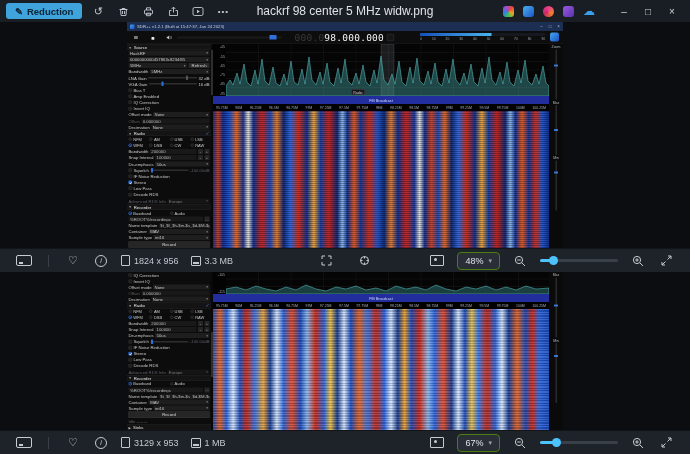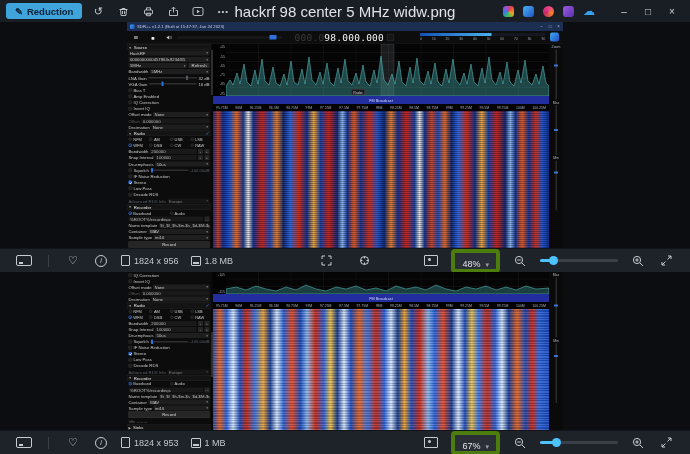--- a/index.html
+++ b/index.html
@@ -3,21 +3,21 @@
 <meta charset="utf-8">
 <style>
   html,body{margin:0;padding:0}
   body{width:690px;height:454px;background:#0b0d10;font-family:"Liberation Sans",sans-serif;position:relative;overflow:hidden;color:#d8dce2;-webkit-font-smoothing:antialiased}
 
   
   .titlebar{position:absolute;left:0;top:0;width:690px;height:22px;background:#191d24;display:flex;align-items:center;padding:0 6px;box-sizing:border-box}
   .tb-left{display:flex;align-items:center;gap:7px}
   .edit-btn{display:flex;align-items:center;gap:4px;background:#3fa3dc;color:#0a2233;border-radius:3px;height:16px;padding:0 9px;font-size:9.5px;font-weight:bold}
   .tb-icon{width:18px;height:16px;display:flex;align-items:center;justify-content:center;color:#c6cbd2;font-size:11px}
-  .tb-title{position:absolute;left:0;right:0;text-align:center;font-size:15px;color:#dfe3e8;pointer-events:none}
+  .tb-title{position:absolute;left:0;right:0;text-align:center;font-size:12px;color:#dfe3e8;pointer-events:none}
   .tb-right{margin-left:auto;display:flex;align-items:center;gap:9px}
   .appico{width:11px;height:11px;border-radius:3px}
   .ico-designer{background:conic-gradient(from 40deg,#e8483c,#f0a028,#38c05a,#2f7fe8,#9b4fd8,#e8483c)}
   .ico-search{background:linear-gradient(135deg,#4ab0f0,#1b55c8)}
   .ico-clipchamp{border-radius:50%;background:conic-gradient(#e83e8c,#f08028,#c82a6a,#e83e8c)}
   .ico-wallet{background:linear-gradient(135deg,#9a5ae0,#5a32b0)}
   .ico-cloud{color:#3aa0f0;font-size:12px;line-height:11px;width:auto}
   .winbtns{display:flex;align-items:center;margin-left:8px}
   .winbtn{width:24px;height:18px;display:flex;align-items:center;justify-content:center;color:#cfd3d8;font-size:10px}
 
@@ -25,21 +25,21 @@
   .toolbar .grp{display:flex;align-items:center;gap:12px}
   .toolbar .divider{width:1px;height:12px;background:#3a4048;margin:0 4px}
   .meta{display:flex;align-items:center;gap:4px;font-size:9px;color:#c3c8cf}
   .glyphbtn{color:#c6cbd2;font-size:11px;display:flex;align-items:center;justify-content:center;width:16px;height:16px}
   .info-circ{width:10px;height:10px;border:1px solid #c6cbd2;border-radius:50%;font-size:7px;display:flex;align-items:center;justify-content:center;color:#c6cbd2;font-style:italic}
   .docic{width:7px;height:9px;border:1px solid #c3c8cf;border-radius:1px}
   .diskic{width:8px;height:8px;border:1px solid #c3c8cf;border-radius:1px;position:relative}
   .diskic::after{content:"";position:absolute;left:1px;right:1px;bottom:1px;height:2px;background:#c3c8cf}
   .ctr{position:absolute;left:0;right:0;display:flex;justify-content:center;gap:22px;pointer-events:none}
   .ctr>*{pointer-events:auto}
-  .zoombox{display:flex;align-items:flex-end;gap:5px;background:#2a2f37;border:4px solid #4d7c0f;border-radius:4px;height:16px;padding:0 7px;font-size:9px;color:#dfe3e8}
+  .zoombox{display:flex;align-items:center;gap:5px;background:#2a2f37;border:1px solid #4d7c0f;border-radius:4px;height:16px;padding:0 7px;font-size:9px;color:#dfe3e8}
   .zslider{width:78px;height:3px;background:#3a4048;border-radius:2px;position:relative}
   .zfill{position:absolute;left:0;top:0;bottom:0;background:#4cc2ff;border-radius:2px}
   .zdot{position:absolute;top:-3px;width:9px;height:9px;border-radius:50%;background:#4cc2ff}
   .filmic{width:15px;height:9px;border:1px solid #c6cbd2;border-radius:2px;position:relative}
   .filmic::after{content:"";position:absolute;left:2px;bottom:1px;width:4px;height:2px;background:#c6cbd2}
   .fitwin{width:12px;height:9px;border:1px solid #c6cbd2;border-radius:1px;position:relative}
   .fitwin::after{content:"";position:absolute;left:3px;top:2px;width:3px;height:3px;border-radius:50%;background:#c6cbd2}
 
   
   .sdr-shot{position:absolute;left:127px;width:436px;overflow:hidden;background:#000}
@@ -517,21 +517,21 @@
     <div class="glyphbtn">♡</div>
     <div class="glyphbtn">
         <div class="info-circ">i</div>
       </div>
     <div class="meta">
         <div class="docic"></div>
         <span>1824 x 956</span>
       </div>
     <div class="meta">
         <div class="diskic"></div>
-        <span>1.8 MB</span>
+        <span>3.3 MB</span>
       </div>
   </div>
   <div class="ctr">
     <div class="glyphbtn">
         <svg width="11" height="11" viewBox="0 0 11 11">
           <path d="M1 4V1h3 M7 1h3v3 M10 7v3H7 M4 10H1V7" fill="none" stroke="#c6cbd2" stroke-width="1"></path>
         </svg>
       </div>
     <div class="glyphbtn">
         <svg width="11" height="11" viewBox="0 0 11 11">
@@ -814,21 +814,21 @@
     <div class="glyphbtn">
         <div class="filmic"></div>
       </div>
     <div class="divider"></div>
     <div class="glyphbtn">♡</div>
     <div class="glyphbtn">
         <div class="info-circ">i</div>
       </div>
     <div class="meta">
         <div class="docic"></div>
-        <span>1824 x 953</span>
+        <span>3129 x 953</span>
       </div>
     <div class="meta">
         <div class="diskic"></div>
         <span>1 MB</span>
       </div>
   </div>
   <div class="grp" style="margin-left:auto">
     <div class="glyphbtn">
         <div class="fitwin"></div>
       </div>

